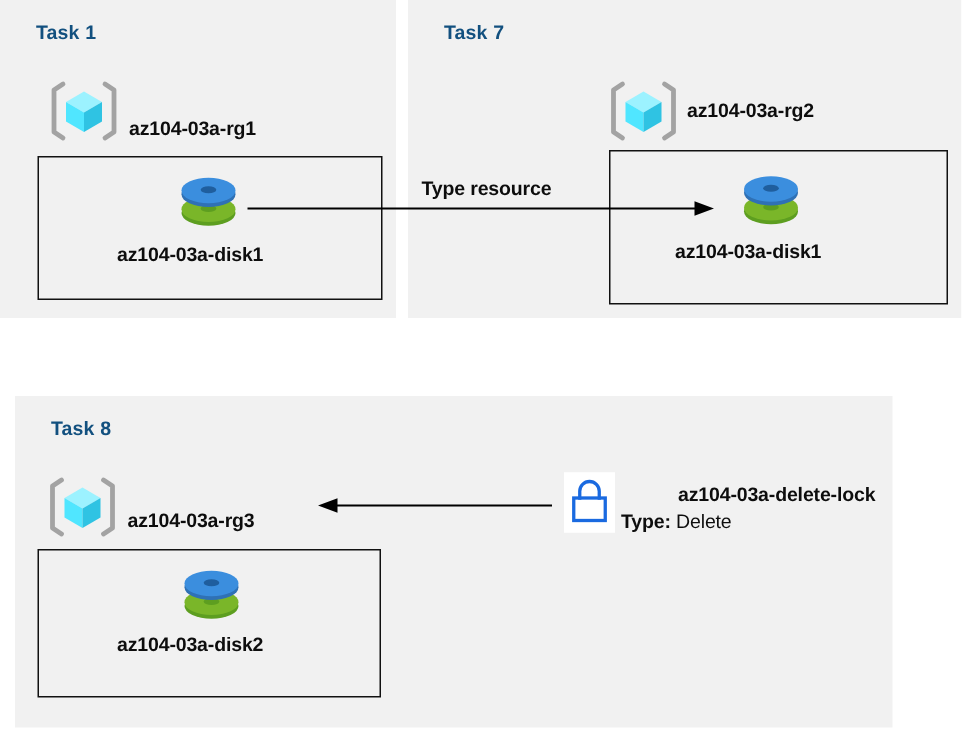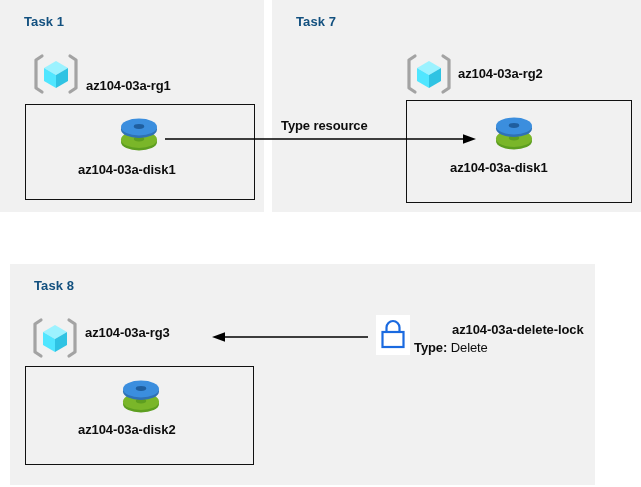--- a/index.html
+++ b/index.html
@@ -145,21 +145,21 @@
 
 <div class="icon" style="left:31px; top:316px; width:48px; height:44px;">
   <svg width="48" height="44" viewBox="0 0 48 44">
     <path d="M10 4 L4 8 L4 36 L10 40" fill="none" stroke="#a3a3a3" stroke-width="3.2" stroke-linecap="round" stroke-linejoin="round"></path>
     <path d="M38 4 L44 8 L44 36 L38 40" fill="none" stroke="#a3a3a3" stroke-width="3.2" stroke-linecap="round" stroke-linejoin="round"></path>
     <polygon points="24,9 36,16 24,23 12,16" fill="#9cf2ff"></polygon>
     <polygon points="12,16 24,23 24,36 12,29" fill="#50e6ff"></polygon>
     <polygon points="36,16 24,23 24,36 36,29" fill="#2fc3e3"></polygon>
   </svg>
 </div>
-<div class="node-label" style="left:85px; top:325px;">az104-03a-rg3</div>
+<div class="node-label" style="left:85px; top:339px;">az104-03a-rg3</div>
 
 <div class="inner-box" style="left:25px; top:366px; width:229px; height:99px;"></div>
 
 <div class="icon" style="left:119px; top:375px; width:44px; height:44px;">
   <svg width="44" height="44" viewBox="0 0 44 44">
     <ellipse cx="22" cy="29" rx="18" ry="8.5" fill="#5d9e20"></ellipse>
     <ellipse cx="22" cy="26.5" rx="18" ry="8.5" fill="#7ab629"></ellipse>
     <ellipse cx="22" cy="26" rx="5.2" ry="2.4" fill="#5d9e20"></ellipse>
     <ellipse cx="22" cy="16.5" rx="18" ry="8.5" fill="#2f71b5"></ellipse>
     <ellipse cx="22" cy="14" rx="18" ry="8.5" fill="#3b8ede"></ellipse>

